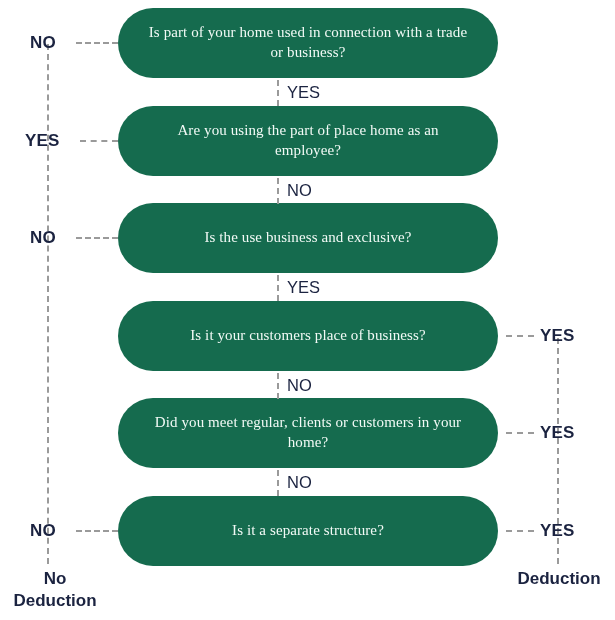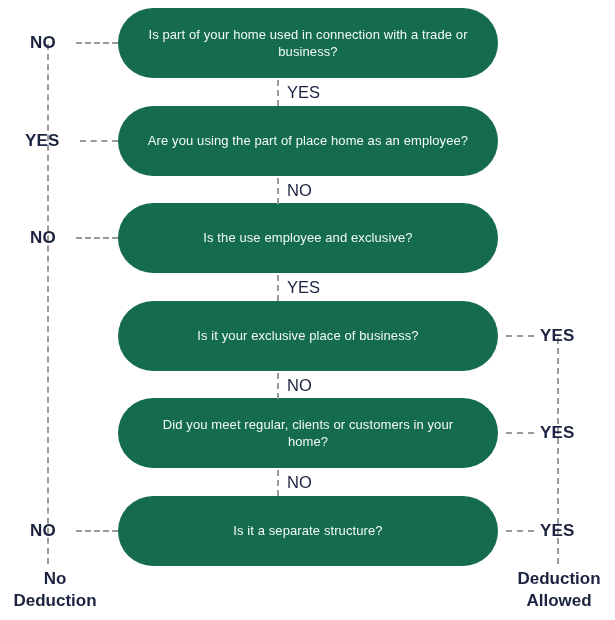--- a/index.html
+++ b/index.html
@@ -27,24 +27,24 @@
     background: #156B4E;
     border-radius: 36px;
     display: flex;
     align-items: center;
     justify-content: center;
     box-sizing: border-box;
     padding: 0 26px;
   }
   .box-text {
     color: #F2FAF6;
-    font-size: 13px;
+    font-size: 15px;
     line-height: 1.33;
     text-align: center;
-    font-family: Liberation Sans, sans-serif;
+    font-family: Liberation Serif, serif;
     letter-spacing: 0.1px;
   }
 
   .b1 { top: 8px;   }
   .b2 { top: 106px; }
   .b3 { top: 203px; }
   .b4 { top: 301px; }
   .b5 { top: 398px; }
   .b6 { top: 496px; justify-content: center; }
 
@@ -107,24 +107,24 @@
 
   <div class="vline" style="left:557px; top:338px; height:226px;"></div>
 
   <div class="box b1">
     <span class="box-text">Is part of your home used in connection with a trade or business?</span>
   </div>
   <div class="box b2">
     <span class="box-text">Are you using the part of place home as an employee?</span>
   </div>
   <div class="box b3">
-    <span class="box-text">Is the use employee and exclusive?</span>
+    <span class="box-text">Is the use business and exclusive?</span>
   </div>
   <div class="box b4">
-    <span class="box-text">Is it your exclusive place of business?</span>
+    <span class="box-text">Is it your customers place of business?</span>
   </div>
   <div class="box b5">
     <span class="box-text">Did you meet regular, clients or customers in your home?</span>
   </div>
   <div class="box b6">
     <span class="box-text">Is it a separate structure?</span>
   </div>
 
   <div class="conn" style="top:80px;"></div>
   <div class="conn-label" style="top:83px;">YES</div>
@@ -162,16 +162,15 @@
   <div class="hline" style="left:506px; top:530px; width:28px;"></div>
   <div class="side-label" style="top:521px; left:540px;">YES</div>
 
   <div class="terminal" style="top:568px; left:0px; width:110px;">
     <div>No</div>
     <div>Deduction</div>
   </div>
 
   <div class="terminal" style="top:568px; left:503px; width:112px;">
     <div>Deduction</div>
-    <div>Allowed</div>
   </div>
 
 </div>
 
 </body></html>

